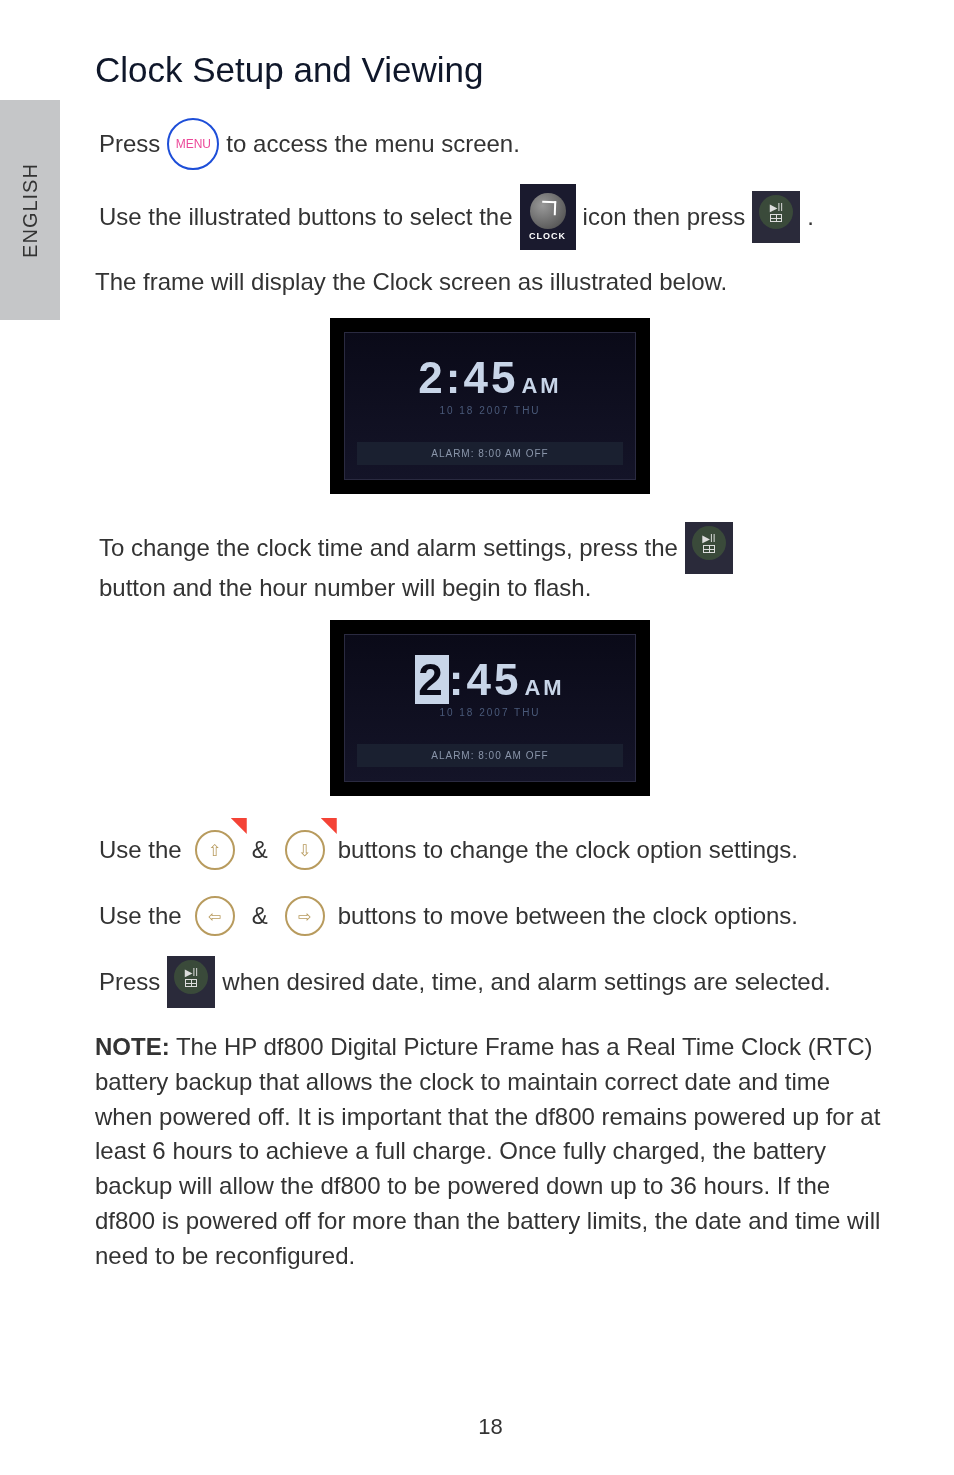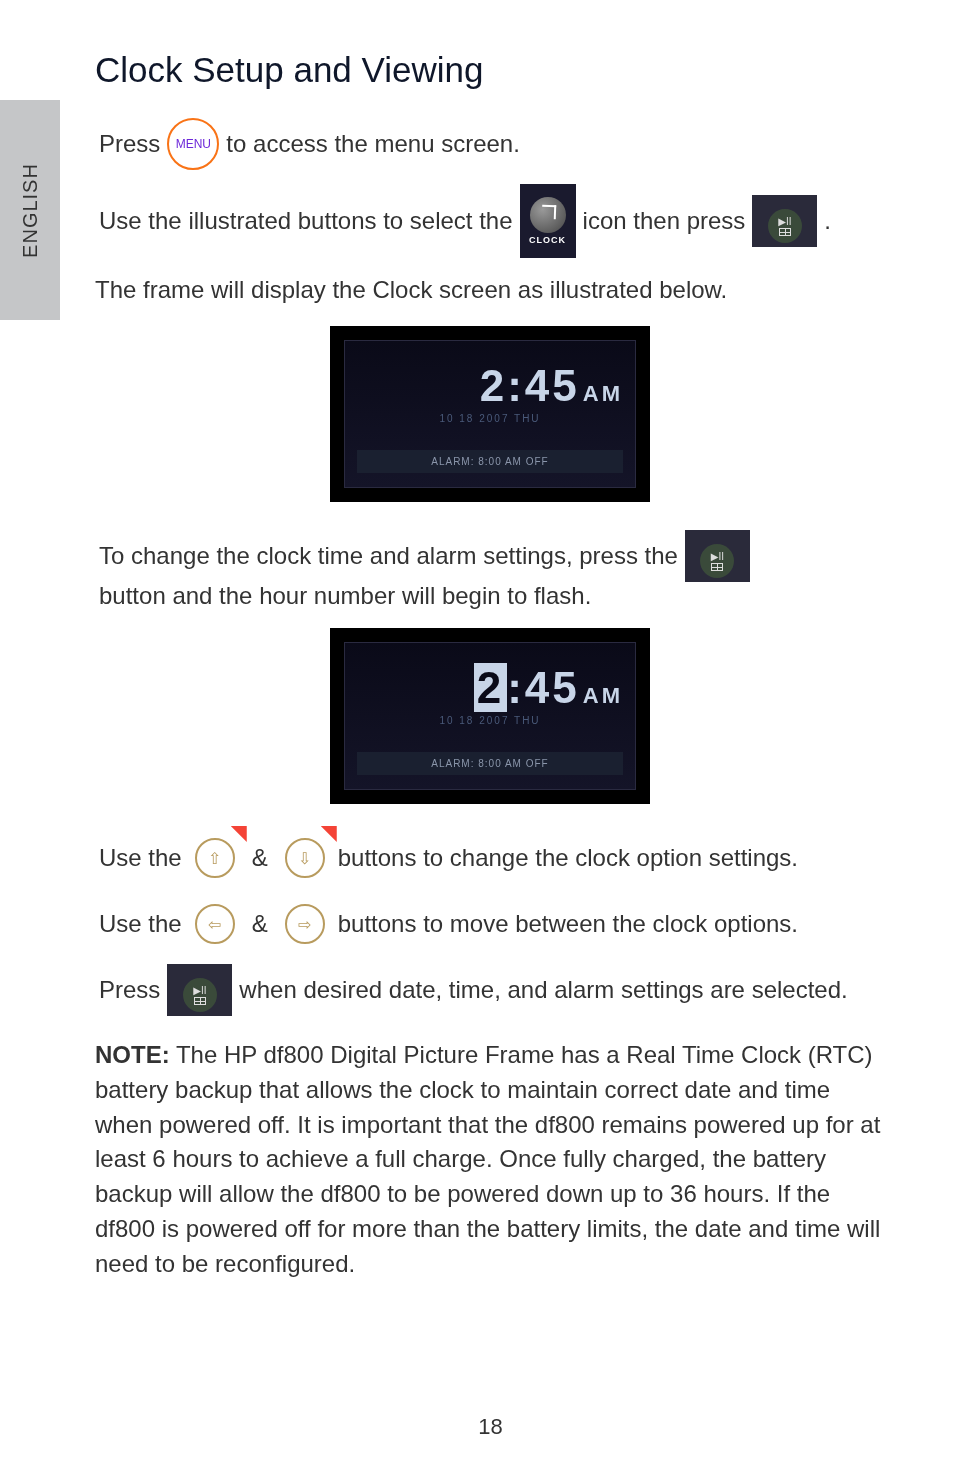--- a/index.html
+++ b/index.html
@@ -21,42 +21,42 @@
 .side-tab span {
   transform: rotate(-90deg);
   font-size: 20px; letter-spacing: 1px; color: #333; white-space: nowrap;
 }
 .content { position: absolute; left: 95px; top: 50px; width: 790px; }
 h1.title { font-size: 35px; font-weight: 300; margin-bottom: 28px; color: #0f172a; }
 .para { font-size: 24px; line-height: 1.5; color: #333; font-weight: 300; margin-bottom: 8px; }
 .para-block { margin-bottom: 18px; }
 .inline-icon { display: inline-block; vertical-align: middle; margin: 0 3px; }
 .menu-btn {
-  width: 52px; height: 52px; border: 2px solid #f97316; border-radius: 50%;
+  width: 52px; height: 52px; border: 2px solid #1d4ed8; border-radius: 50%;
   display: inline-flex; align-items: center; justify-content: center;
-  font-size: 12px; color: #6d28d9; background: #fff;
+  font-size: 12px; color: #ec4899; background: #fff;
 }
 .clock-icon-box {
-  width: 56px; height: 74px; background: #1a1a2e;
+  width: 56px; height: 66px; background: #1a1a2e;
   display: inline-flex; flex-direction: column; align-items: center; justify-content: center; gap: 2px;
 }
 .clock-icon-circle {
   width: 36px; height: 36px;
   background: radial-gradient(circle at 35% 35%, #999, #444);
   border-radius: 50%; position: relative;
 }
 .clock-icon-circle::after {
   content: ""; position: absolute; width: 12px; height: 12px;
   border-right: 2px solid #fff; border-top: 2px solid #fff;
   transform: rotate(2deg); top: 8px; left: 12px;
 }
 .clock-icon-label { color: #fff; font-size: 9px; font-weight: bold; letter-spacing: 1px; }
 .pp-btn {
-  width: 65px; height: 52px; background: #2a2a3a;
-  display: inline-flex; flex-direction: column; align-items: center; justify-content: flex-end; gap: 2px; padding: 4px;
+  width: 48px; height: 52px; background: #2a2a3a;
+  display: inline-flex; flex-direction: column; align-items: center; justify-content: flex-start; gap: 2px; padding: 4px;
 }
 .pp-btn-inner {
   width: 34px; height: 34px; background: #3a4a3a; border-radius: 50%;
   display: flex; flex-direction: column; align-items: center; justify-content: center; gap: 1px;
 }
 .pp-play { color: #ddd; font-size: 10px; line-height: 1; }
 .pp-grid { width: 12px; height: 8px; border: 1px solid #ddd; position: relative; }
 .pp-grid::before { content:""; position:absolute; left:50%; top:0; bottom:0; width:1px; background:#ddd; }
 .pp-grid::after { content:""; position:absolute; top:50%; left:0; right:0; height:1px; background:#ddd; }
 .arrow-wrap {
@@ -71,21 +71,21 @@
 .arrow-circle {
   width: 40px; height: 40px; border: 2px solid #b89b5e; border-radius: 50%;
   display: flex; align-items:center; justify-content:center; color: #b89b5e; font-size: 16px;
 }
 .screenshot { width: 320px; margin: 18px auto 28px; background: #000; padding: 14px; }
 .screenshot-inner {
   background: linear-gradient(#0a0a18, #141428);
   border: 1px solid #2a2a40; padding: 20px 12px 14px; text-align: center;
 }
 .clock-time {
-  color: #c8d5e8; font-size: 44px; font-weight: 900; letter-spacing: 3px; font-family: Arial, sans-serif; text-align: right;
+  color: #c8d5e8; font-size: 44px; font-weight: 900; letter-spacing: 3px; font-family: Arial, sans-serif;
 }
 .clock-time .ampm { font-size: 22px; margin-left:3px; }
 .clock-time .hl { background:#c8d5e8; color:#0a0a18; padding:0 3px; }
 .clock-date { color: #4a5a7a; font-size: 10px; letter-spacing: 2px; margin-top:2px; font-family: Arial; }
 .alarm-bar {
   margin-top: 26px; background: #1a2030; color: #8a95aa;
   font-size: 10px; padding: 6px; letter-spacing: 1px; font-family: Arial;
 }
 .icon-row { display:flex; align-items:center; flex-wrap:wrap; margin-bottom: 14px; }
 .icon-row .txt { font-size: 24px; font-weight:300; margin: 0 4px; }

